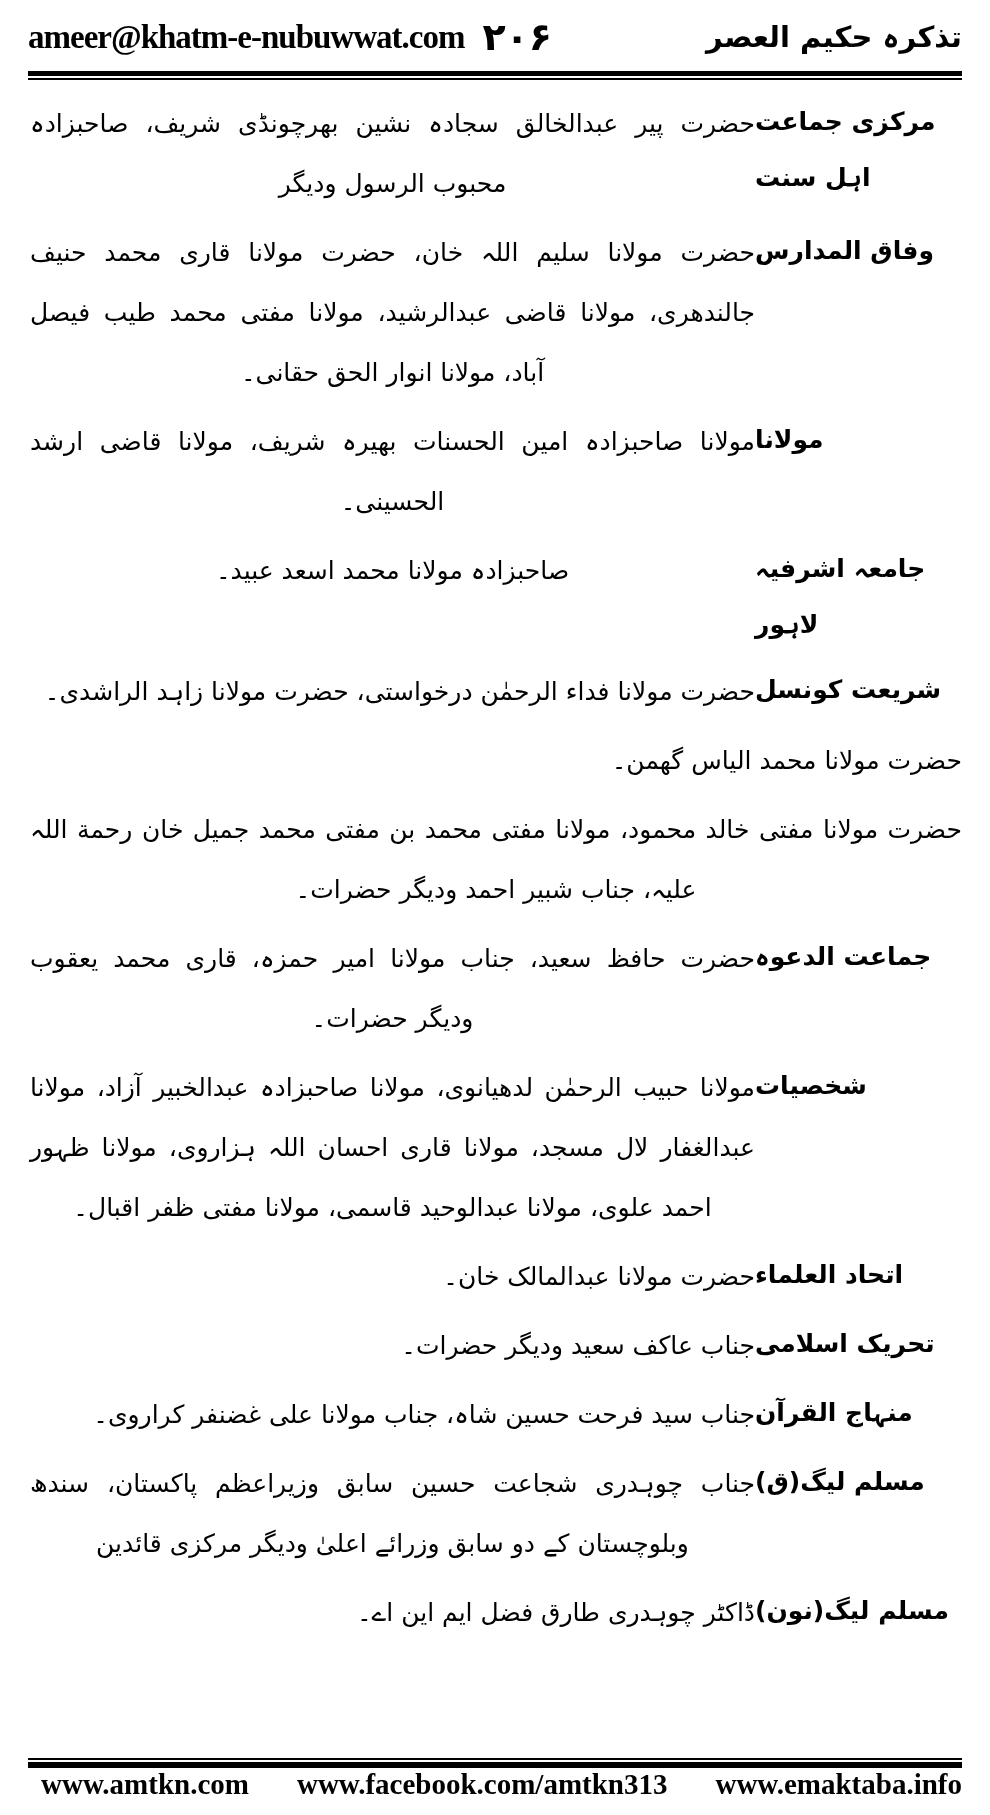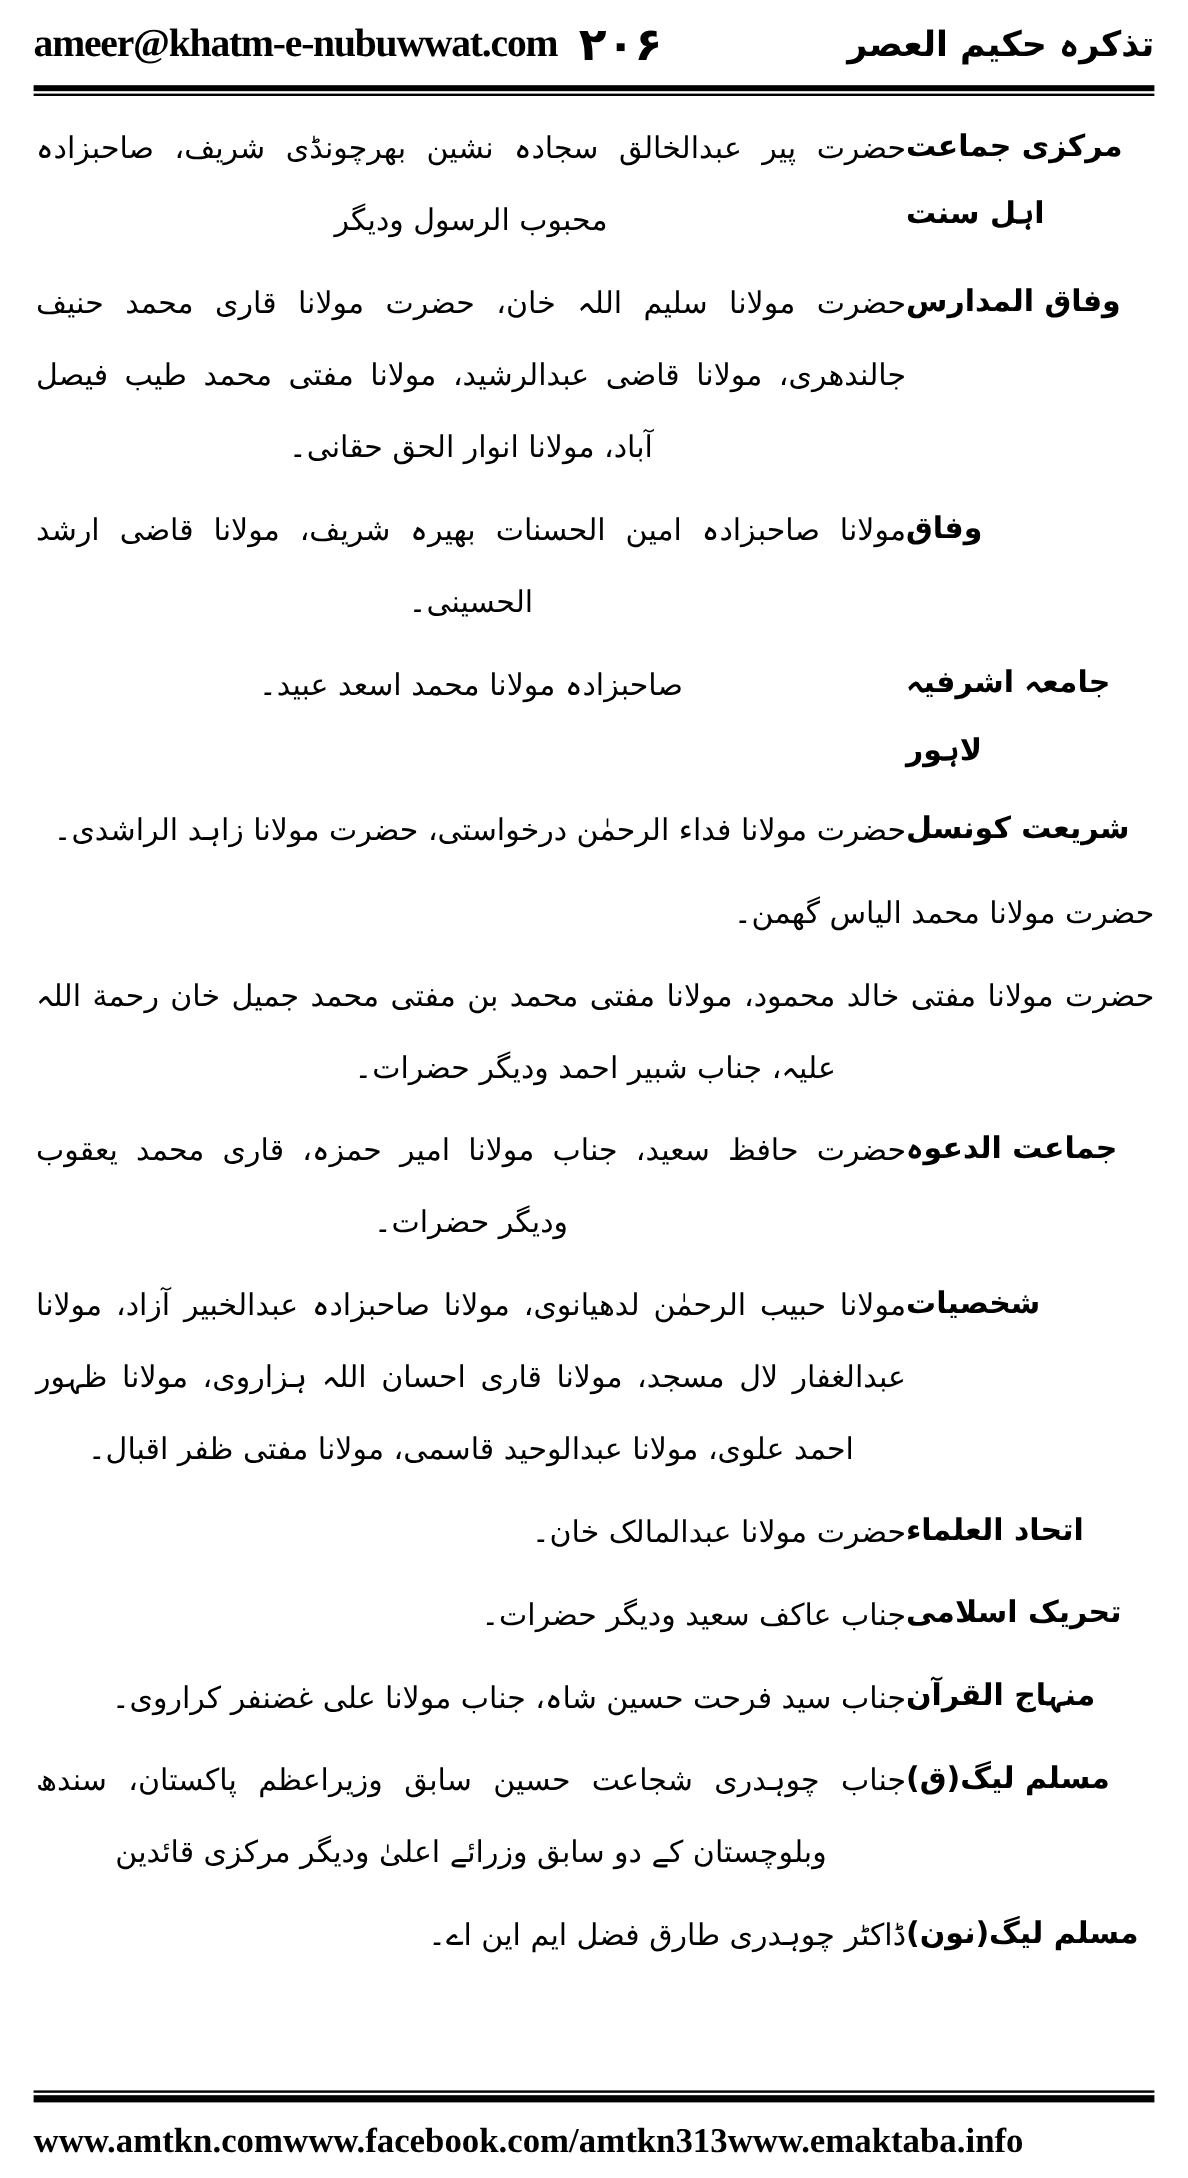--- a/index.html
+++ b/index.html
@@ -36,23 +36,23 @@
     line-height:56px; text-align:left;
   }
   .text {
     flex:1; font-size:25px; line-height:60px;
     text-align:justify; text-align-last:center;
     padding-left:2px;
   }
   .text.single { text-align:left; text-align-last:right; }
   
   .footer {
-    display:flex; justify-content:flex-start; align-items:baseline;
+    display:flex; justify-content:flex-end; align-items:baseline;
     font-family:"Liberation Serif", serif; font-weight:bold;
-    font-size:29px; padding-top:16px;
+    font-size:29px; gap:48px;
   }
 </style>
 </head>
 <body>
 
 <div class="page">
 
   <div class="header">
     <span class="email">ameer@khatm-e-nubuwwat.com</span>
     <span class="pagenum">۲۰۶</span>
@@ -68,21 +68,21 @@
       <div class="heading">مرکزی جماعت اہل سنت</div>
       <div class="text">حضرت پیر عبدالخالق سجادہ نشین بھرچونڈی شریف، صاحبزادہ محبوب الرسول ودیگر</div>
     </div>
 
     <div class="row">
       <div class="heading">وفاق المدارس</div>
       <div class="text">حضرت مولانا سلیم اللہ خان، حضرت مولانا قاری محمد حنیف جالندھری، مولانا قاضی عبدالرشید، مولانا مفتی محمد طیب فیصل آباد، مولانا انوار الحق حقانی۔</div>
     </div>
 
     <div class="row">
-      <div class="heading">وفاق</div>
+      <div class="heading">مولانا</div>
       <div class="text">مولانا صاحبزادہ امین الحسنات بھیرہ شریف، مولانا قاضی ارشد الحسینی۔</div>
     </div>
 
     <div class="row">
       <div class="heading">جامعہ اشرفیہ لاہور</div>
       <div class="text">صاحبزادہ مولانا محمد اسعد عبید۔</div>
     </div>
 
     <div class="row">
       <div class="heading">شریعت کونسل</div>

